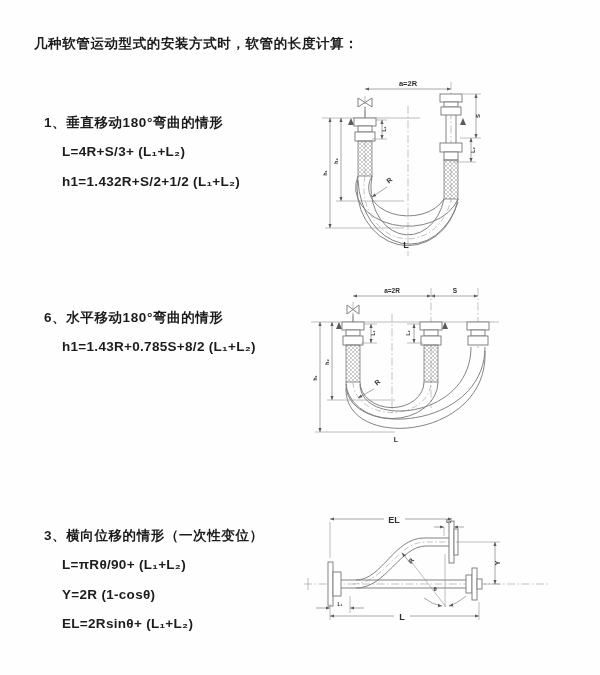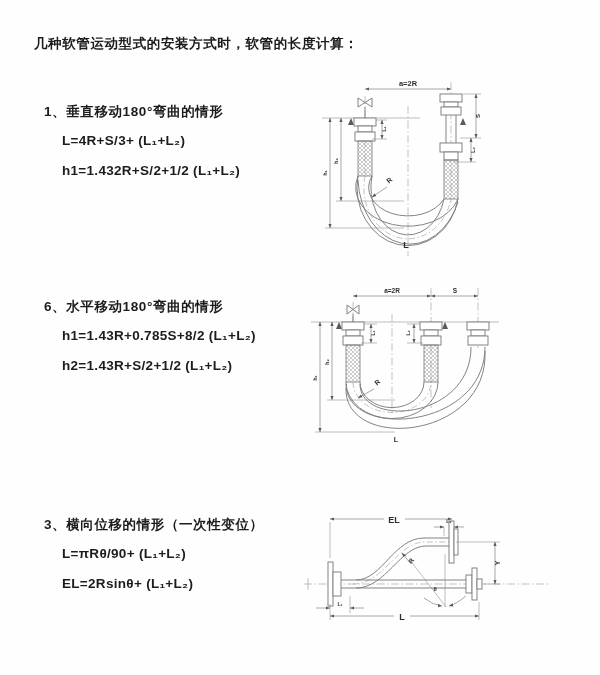--- a/index.html
+++ b/index.html
@@ -5,21 +5,21 @@
   html,body{margin:0;padding:0;}
   body{
     width:600px;height:675px;position:relative;overflow:hidden;
     background:#fefefe;color:#1c1c1c;
     font-family:"Liberation Sans","DejaVu Sans",sans-serif;
   }
   .title{
     position:absolute;left:34px;top:35px;
     font-size:13.5px;font-weight:bold;letter-spacing:.6px;white-space:nowrap;
   }
-  .sec{position:absolute;left:44px;white-space:nowrap;}
+  .sec{position:absolute;left:44px;white-space:nowrap;margin-top:11px;}
   .sec-heading{font-size:13.5px;font-weight:bold;letter-spacing:.6px;margin-bottom:5px;}
   .formula{font-size:13.5px;font-weight:bold;letter-spacing:.3px;padding-left:18px;line-height:29.5px;}
   svg.diag{position:absolute;}
   .cl{stroke:#9a9a9a;stroke-width:.6;fill:none;stroke-dasharray:8 2.5 1.5 2.5;}
   .dim{stroke:#787878;stroke-width:.65;fill:none;}
   .ext{stroke:#8a8a8a;stroke-width:.55;fill:none;}
   .draw{stroke:#7c7c7c;stroke-width:.95;fill:none;}
   .fit{stroke:#7c7c7c;stroke-width:.95;fill:#ffffff;}
   .hat{stroke:#7c7c7c;stroke-width:.8;}
   .dash{stroke:#9a9a9a;stroke-width:.6;fill:none;stroke-dasharray:6 2.5 1.5 2.5;}
@@ -33,26 +33,26 @@
 
 <div class="sec" style="top:103px">
   <div class="sec-heading">1、垂直移动180°弯曲的情形</div>
   <div class="formula">L=4R+S/3+ (L₁+L₂)</div>
   <div class="formula">h1=1.432R+S/2+1/2 (L₁+L₂)</div>
 </div>
 
 <div class="sec" style="top:298px">
   <div class="sec-heading">6、水平移动180°弯曲的情形</div>
   <div class="formula">h1=1.43R+0.785S+8/2 (L₁+L₂)</div>
-  <div class="formula">h2=1.43R+S/2+1/2 (L₁+L₂)</div>
 </div>
 
 <div class="sec" style="top:516px">
   <div class="sec-heading">3、横向位移的情形（一次性变位）</div>
   <div class="formula">L=πRθ/90+ (L₁+L₂)</div>
+  <div class="formula">Y=2R (1-cosθ)</div>
   <div class="formula">EL=2Rsinθ+ (L₁+L₂)</div>
 </div>
 
 <svg class="diag" style="left:308px;top:76px" width="232" height="184" viewBox="0 0 232 184">
   <defs>
     <marker id="arA" viewBox="0 0 9 9" refX="8.5" refY="4.5" markerWidth="7" markerHeight="7" orient="auto-start-reverse">
       <path d="M0,1.2 L9,4.5 L0,7.8 z" class="arrfill"></path>
     </marker>
     <pattern id="htA" width="4" height="4" patternUnits="userSpaceOnUse">
       <path d="M0,4 L4,0 M0,0 L4,4" stroke="#9b9b9b" stroke-width="0.5"></path>

